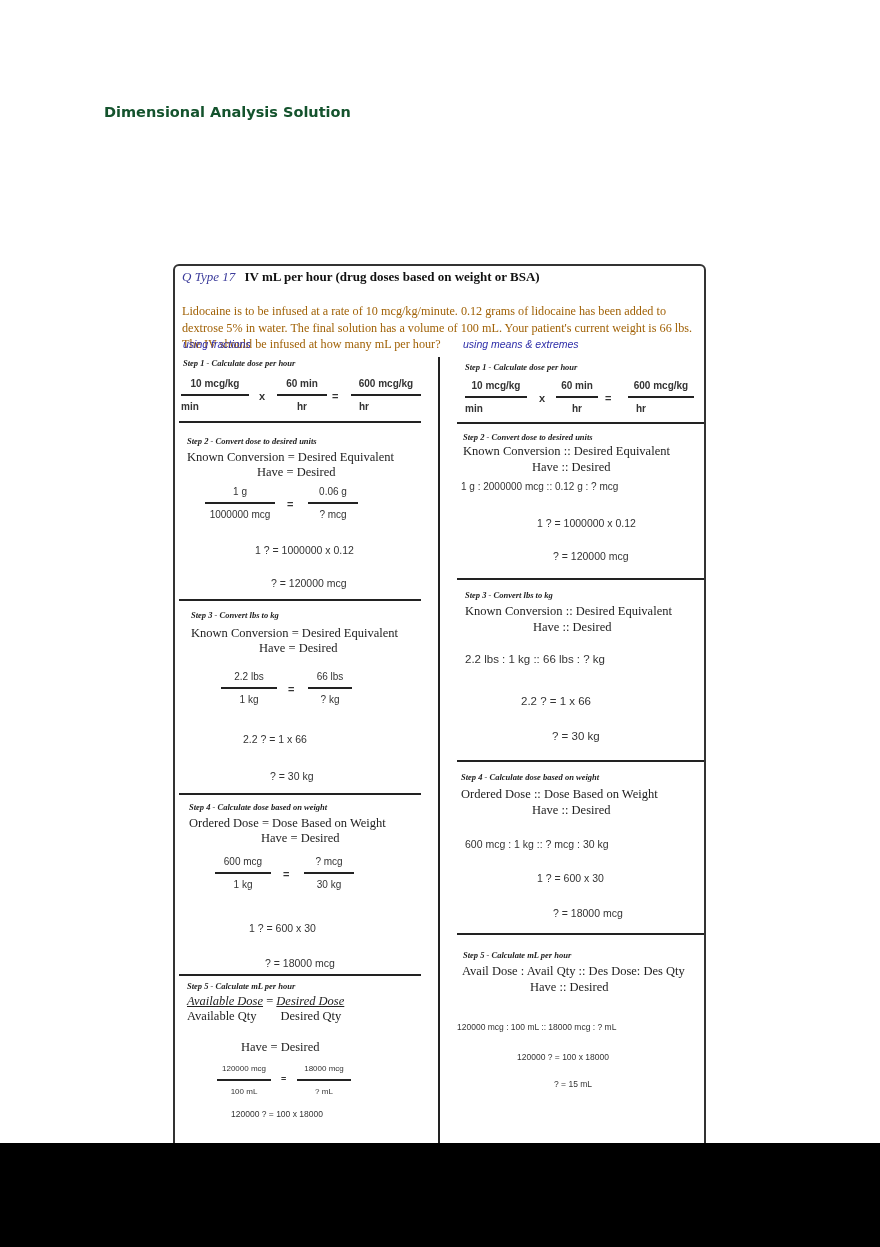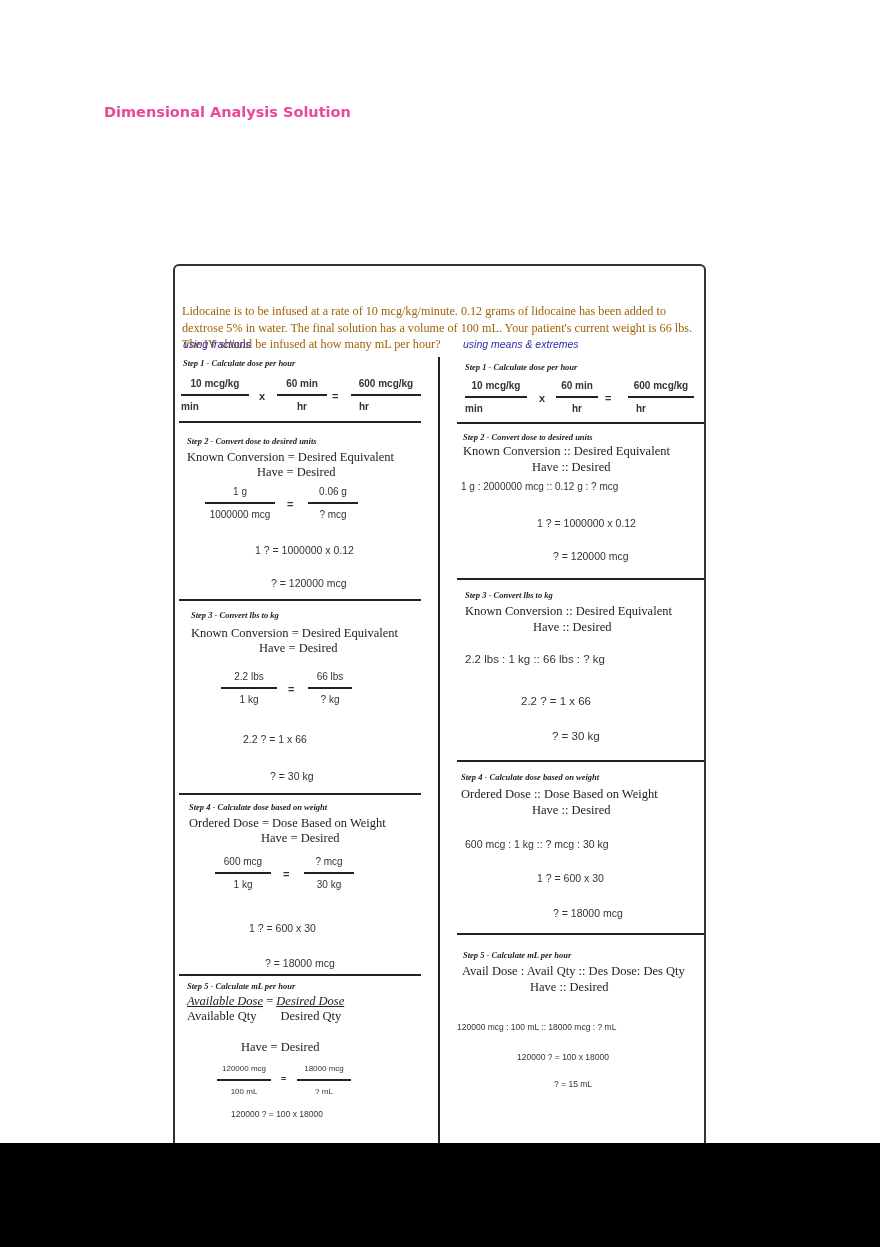--- a/index.html
+++ b/index.html
@@ -1,17 +1,17 @@
 <!DOCTYPE html>
 <html><head>
 <meta charset="utf-8">
 <style>
   html, body { margin:0; padding:0; }
   body { width:880px; height:1247px; position:relative; background:#ffffff; overflow:hidden; font-family:"Liberation Sans", sans-serif; color:#111; }
-  .doc-title { position:absolute; left:104px; top:104px; font-family:"DejaVu Sans", sans-serif; font-weight:bold; font-size:14.5px; color:#ec4899; }
+  .doc-title { position:absolute; left:104px; top:104px; font-family:"DejaVu Sans", sans-serif; font-weight:bold; font-size:14.5px; color:#14532d; }
   .card { position:absolute; left:173px; top:264px; width:533px; height:900px; border:2px solid #333; border-radius:6px; background:#fff; box-sizing:border-box; overflow:hidden; }
   .q-head { position:absolute; left:7px; top:3px; font-family:"Liberation Serif", serif; font-size:13px; line-height:16px; }
   .q-type { font-style:italic; color:#3a3a9a; }
   .q-title { font-weight:bold; margin-left:6px; }
   .q-body { position:absolute; left:7px; top:37px; width:515px; font-family:"Liberation Serif", serif; font-size:12.2px; line-height:16.5px; color:#a16207; }
   .method { position:absolute; top:72px; font-style:italic; font-size:10.5px; color:#2c2ca8; }
   .vdiv { position:absolute; left:263px; top:91px; width:2px; height:820px; background:#222; }
   .hrule { position:absolute; height:2px; background:#222; }
   .step-label { position:absolute; font-family:"Liberation Serif", serif; font-style:italic; font-weight:bold; font-size:8.5px; color:#222; }
   .serif-line { position:absolute; font-family:"Liberation Serif", serif; font-size:12.5px; color:#222; white-space:nowrap; }
@@ -23,20 +23,24 @@
   .op { position:absolute; font-size:11px; font-weight:bold; color:#333; }
   .eq { position:absolute; font-size:10.5px; color:#333; white-space:nowrap; }
   .black-bar { position:absolute; left:0; top:1143px; width:880px; height:104px; background:#000; }
 </style>
 </head>
 <body>
 
 <div class="doc-title">Dimensional Analysis Solution</div>
 
 <div class="card">
+  <div class="q-head">
+    <span class="q-type">Q Type 17</span>
+    <span class="q-title">IV mL per hour (drug doses based on weight or BSA)</span>
+  </div>
   <div class="q-body">Lidocaine is to be infused at a rate of 10 mcg/kg/minute.  0.12 grams of lidocaine has been added to dextrose 5% in water.  The final solution has a volume of 100 mL.  Your patient's current weight is 66 lbs.  The IV should be infused at how many mL per hour?</div>
 
   <div class="method" style="left:8px;">using fractions</div>
   <div class="method" style="left:288px;">using means &amp; extremes</div>
 
   <div class="vdiv"></div>
 
   <div class="step-label" style="left:8px;top:92px;">Step 1 - Calculate dose per hour</div>
   <div class="frac" style="left:6px;top:110px;width:68px;">
     <span class="num b">10 mcg/kg</span>

